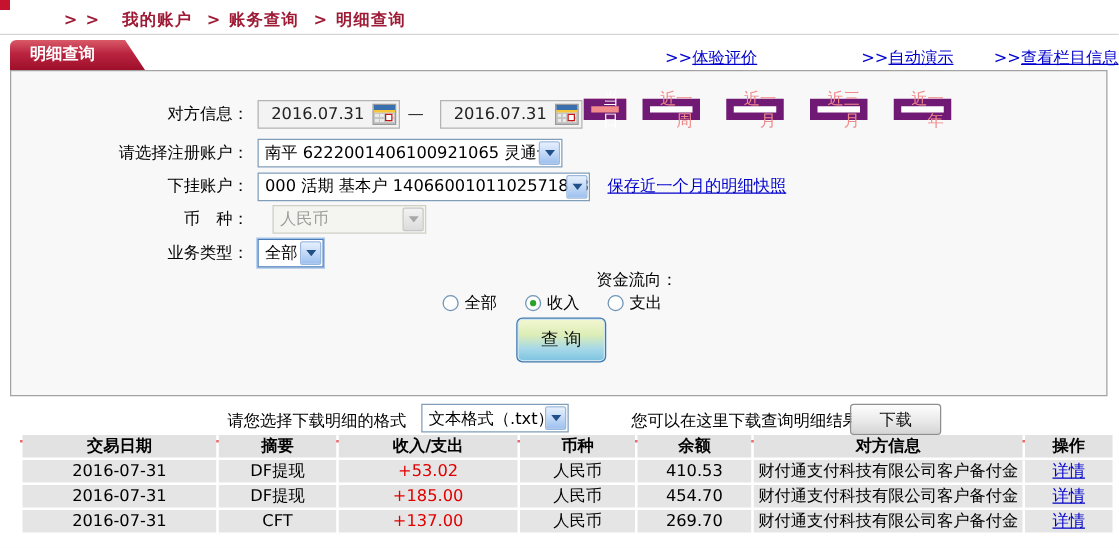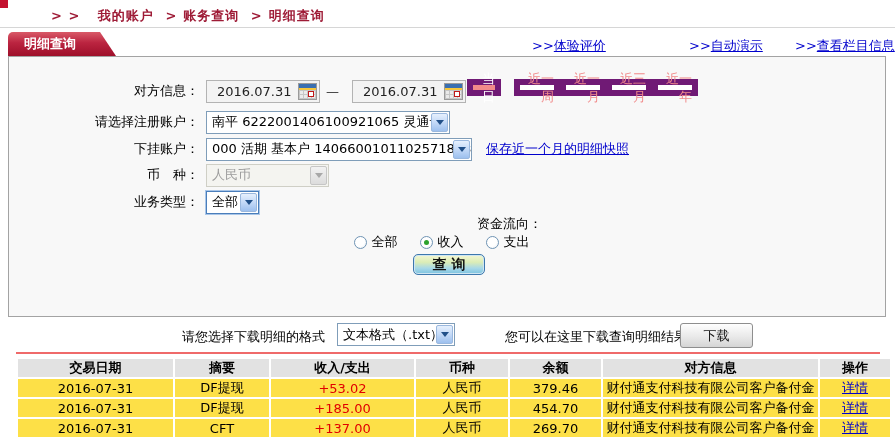--- a/index.html
+++ b/index.html
@@ -49,21 +49,21 @@
   .cal-icon::after { content:""; position:absolute; right:2px; bottom:2px; width:4px; height:4px;
     border:1px solid #c01818; background:#fff; }
   .dash { margin:0 6px; color:#333; }
 
   
   .qbtns { position:absolute; top:0; left:458px; display:flex; align-items:center; }
   .qb { height:17px; border:6px solid #701a75; background:#fff; color:#f18a8a;
     display:flex; align-items:center; justify-content:center; cursor:pointer;text-align:right; }
   .qb.active { background:#f18a8a; color:#fff; }
   .qb-day { width:34px; margin-right:13px; }
-  .qb-w { width:46px; }
+  .qb-w { width:46px; margin-right:21px; }
 
   
   .sel { position:relative; margin-left:7px; height:23px; background:#fff;
     border:1px solid #7f9db9; display:flex; align-items:center; padding-left:5px;
     color:#000; cursor:pointer; white-space:nowrap; }
   .sel .arrowbox { position:absolute; right:1px; top:1px; bottom:1px; width:17px;
     background:linear-gradient(180deg,#e6f0fd,#c3d9f7 50%,#9dc0ee);
     border:1px solid #9ab8de; border-radius:2px; display:flex; align-items:center; justify-content:center; }
   .sel .chev { width:0; height:0; border-left:4px solid transparent; border-right:4px solid transparent;
     border-top:5px solid #215089; }
@@ -76,44 +76,44 @@
 
   
   .radio-group { display:flex; align-items:center; margin-left:11px; }
   .radio-opt { display:flex; align-items:center; margin-right:22px; cursor:pointer; }
   .radio { position:relative; width:13px; height:13px; border-radius:50%;
     border:1px solid #6f94b4; background:radial-gradient(circle at 35% 35%,#fff 55%,#e2e8ee); margin-right:5px; }
   .radio.checked::after { content:""; position:absolute; left:3px; top:3px; width:5px; height:5px;
     border-radius:50%; background:#2ca22c; }
 
   
-  .query-btn { position:absolute; left:404px; top:197px; width:72px; height:21px;
+  .query-btn { position:absolute; left:404px; top:197px; width:72px; height:36px;
     border:1px solid #3e78ad; border-radius:5px;
     background:linear-gradient(180deg,#f4f7d3 0%,#dcedb6 38%,#a7d8e8 70%,#7cc3e0 100%);
-    font-weight:bold; font-size:14px; color:#111; display:flex; align-items:center;
+    font-weight:normal; font-size:14px; color:#111; display:flex; align-items:center;
     justify-content:center; cursor:pointer; box-shadow:inset 0 0 0 1px #cfe6f2; }
 
   
   .dl-row { position:absolute; left:0; top:323px; width:895px; height:26px; }
   .dl-label { position:absolute; right:570px; top:5px; white-space:nowrap; }
   .dl-sel { position:absolute; left:330px; top:0; width:118px; }
   .dl-hint { position:absolute; left:505px; top:5px; white-space:nowrap; }
   .dl-btn { position:absolute; left:680px; top:0; width:73px; height:25px;
     border:1px solid #8e8e8e; border-radius:3px;
     background:linear-gradient(180deg,#fefefe,#e9e9e9 55%,#d5d5d5);
     display:flex; align-items:center; justify-content:center; cursor:pointer; color:#111; }
 
   .redline { position:absolute; left:16px; top:352px; width:864px; height:2px; background:#ef6a6a; }
 
   
-  .dtable { position:absolute; left:16px; top:357px; width:864px;
+  .dtable { position:absolute; left:16px; top:346px; width:864px;
     border-collapse:separate; border-spacing:2px; table-layout:fixed; font-size:13px; }
   .dtable th { background:#e2e2e2; font-weight:bold; height:17px; text-align:center; padding:0 2px;
     overflow:hidden; white-space:nowrap; }
-  .dtable td { background:#fde047; height:17px; text-align:center; padding:0 2px;
+  .dtable td { background:#e5e5e5; height:17px; text-align:center; padding:0 2px;
     overflow:hidden; white-space:nowrap;margin-top:42px; }
   td.amount { color:#e10000; }
   td.action a { color:#0000cc; text-decoration:underline; cursor:pointer; }
 </style>
 </head>
 <body>
 
 <div class="corner"></div>
 
 <div class="breadcrumb">
@@ -167,21 +167,21 @@
     <span class="flabel">下挂账户：</span>
     <span class="sel" style="width:266px;">
       <span>000 活期 基本户 1406600101102571848</span>
       <span class="arrowbox">
           <span class="chev"></span>
         </span>
     </span>
     <span class="snaplink">保存近一个月的明细快照</span>
   </div>
 
-  <div class="frow" style="top:106px;">
+  <div class="frow" style="top:106px;gap:12px;">
     <span class="flabel">币　种：</span>
     <span class="sel disabled" style="width:123px;">
       <span>人民币</span>
       <span class="arrowbox">
           <span class="chev"></span>
         </span>
     </span>
   </div>
 
   <div class="frow" style="top:133px;">
@@ -249,21 +249,21 @@
       <th>对方信息</th>
       <th>操作</th>
     </tr>
   </thead>
   <tbody>
     <tr>
       <td>2016-07-31</td>
       <td>DF提现</td>
       <td class="amount">+53.02</td>
       <td>人民币</td>
-      <td>379.46</td>
+      <td>410.53</td>
       <td>财付通支付科技有限公司客户备付金</td>
       <td class="action"><a>详情</a></td>
     </tr>
     <tr>
       <td>2016-07-31</td>
       <td>DF提现</td>
       <td class="amount">+185.00</td>
       <td>人民币</td>
       <td>454.70</td>
       <td>财付通支付科技有限公司客户备付金</td>

